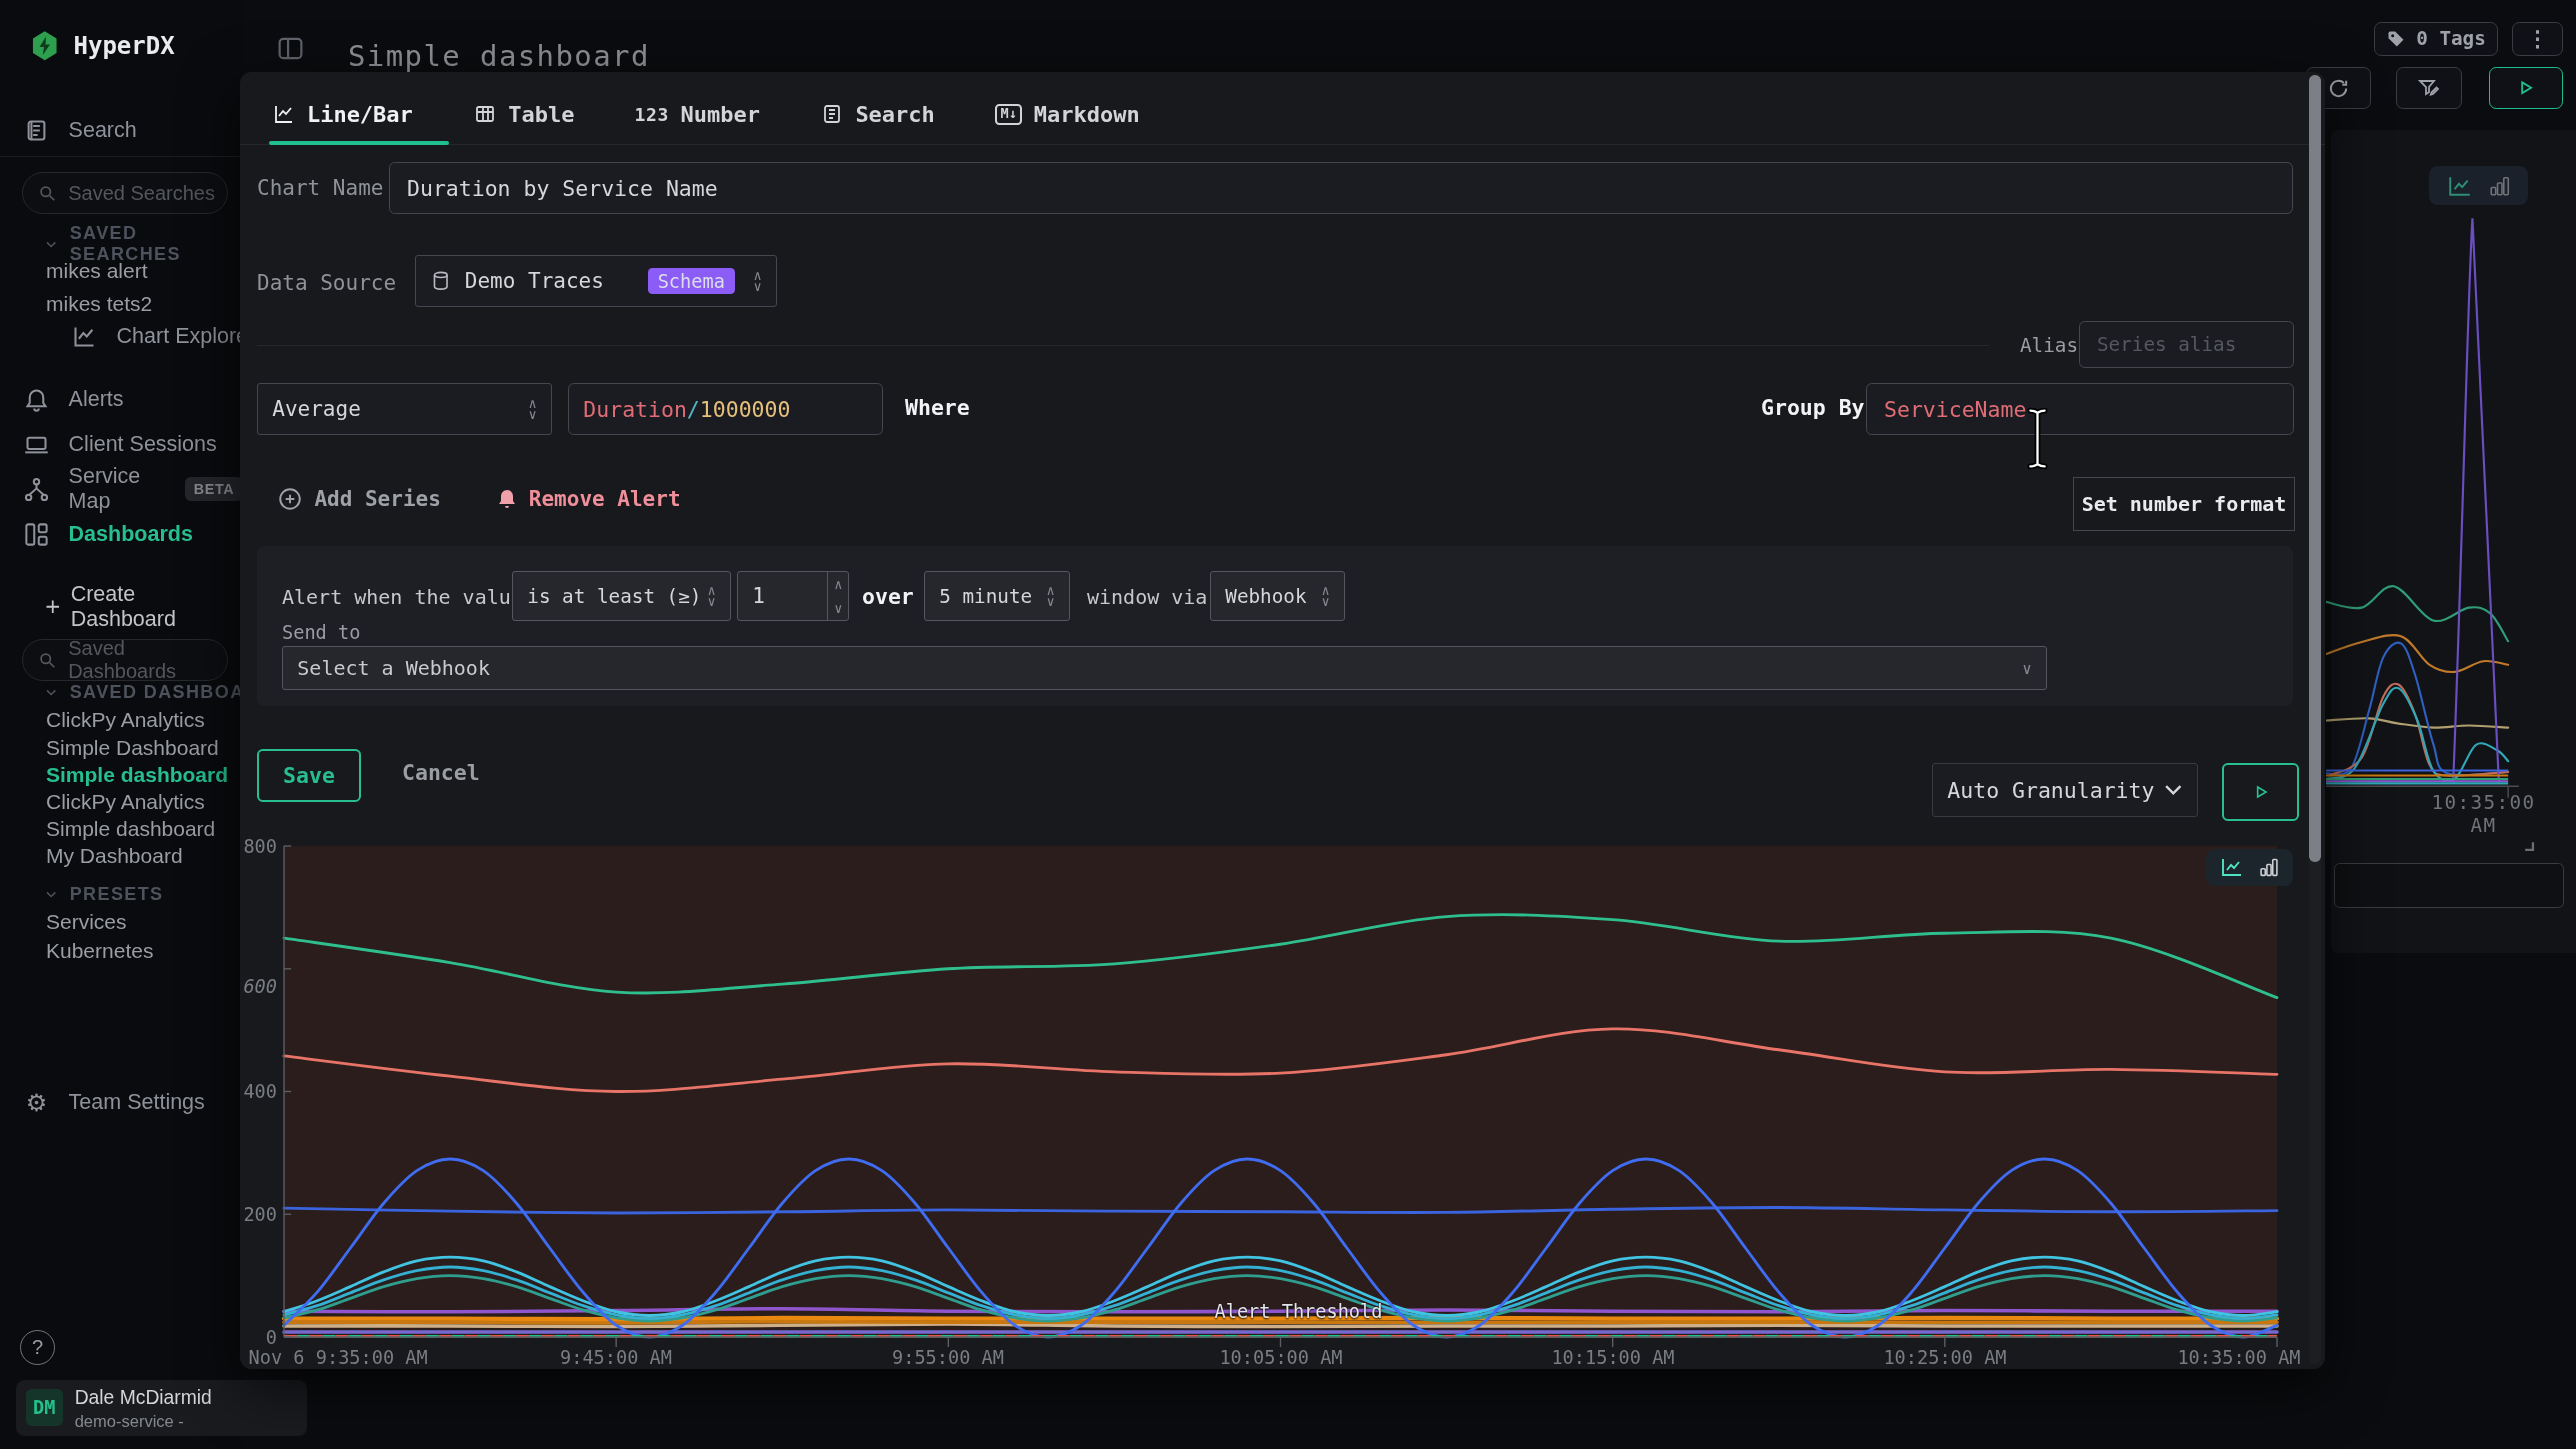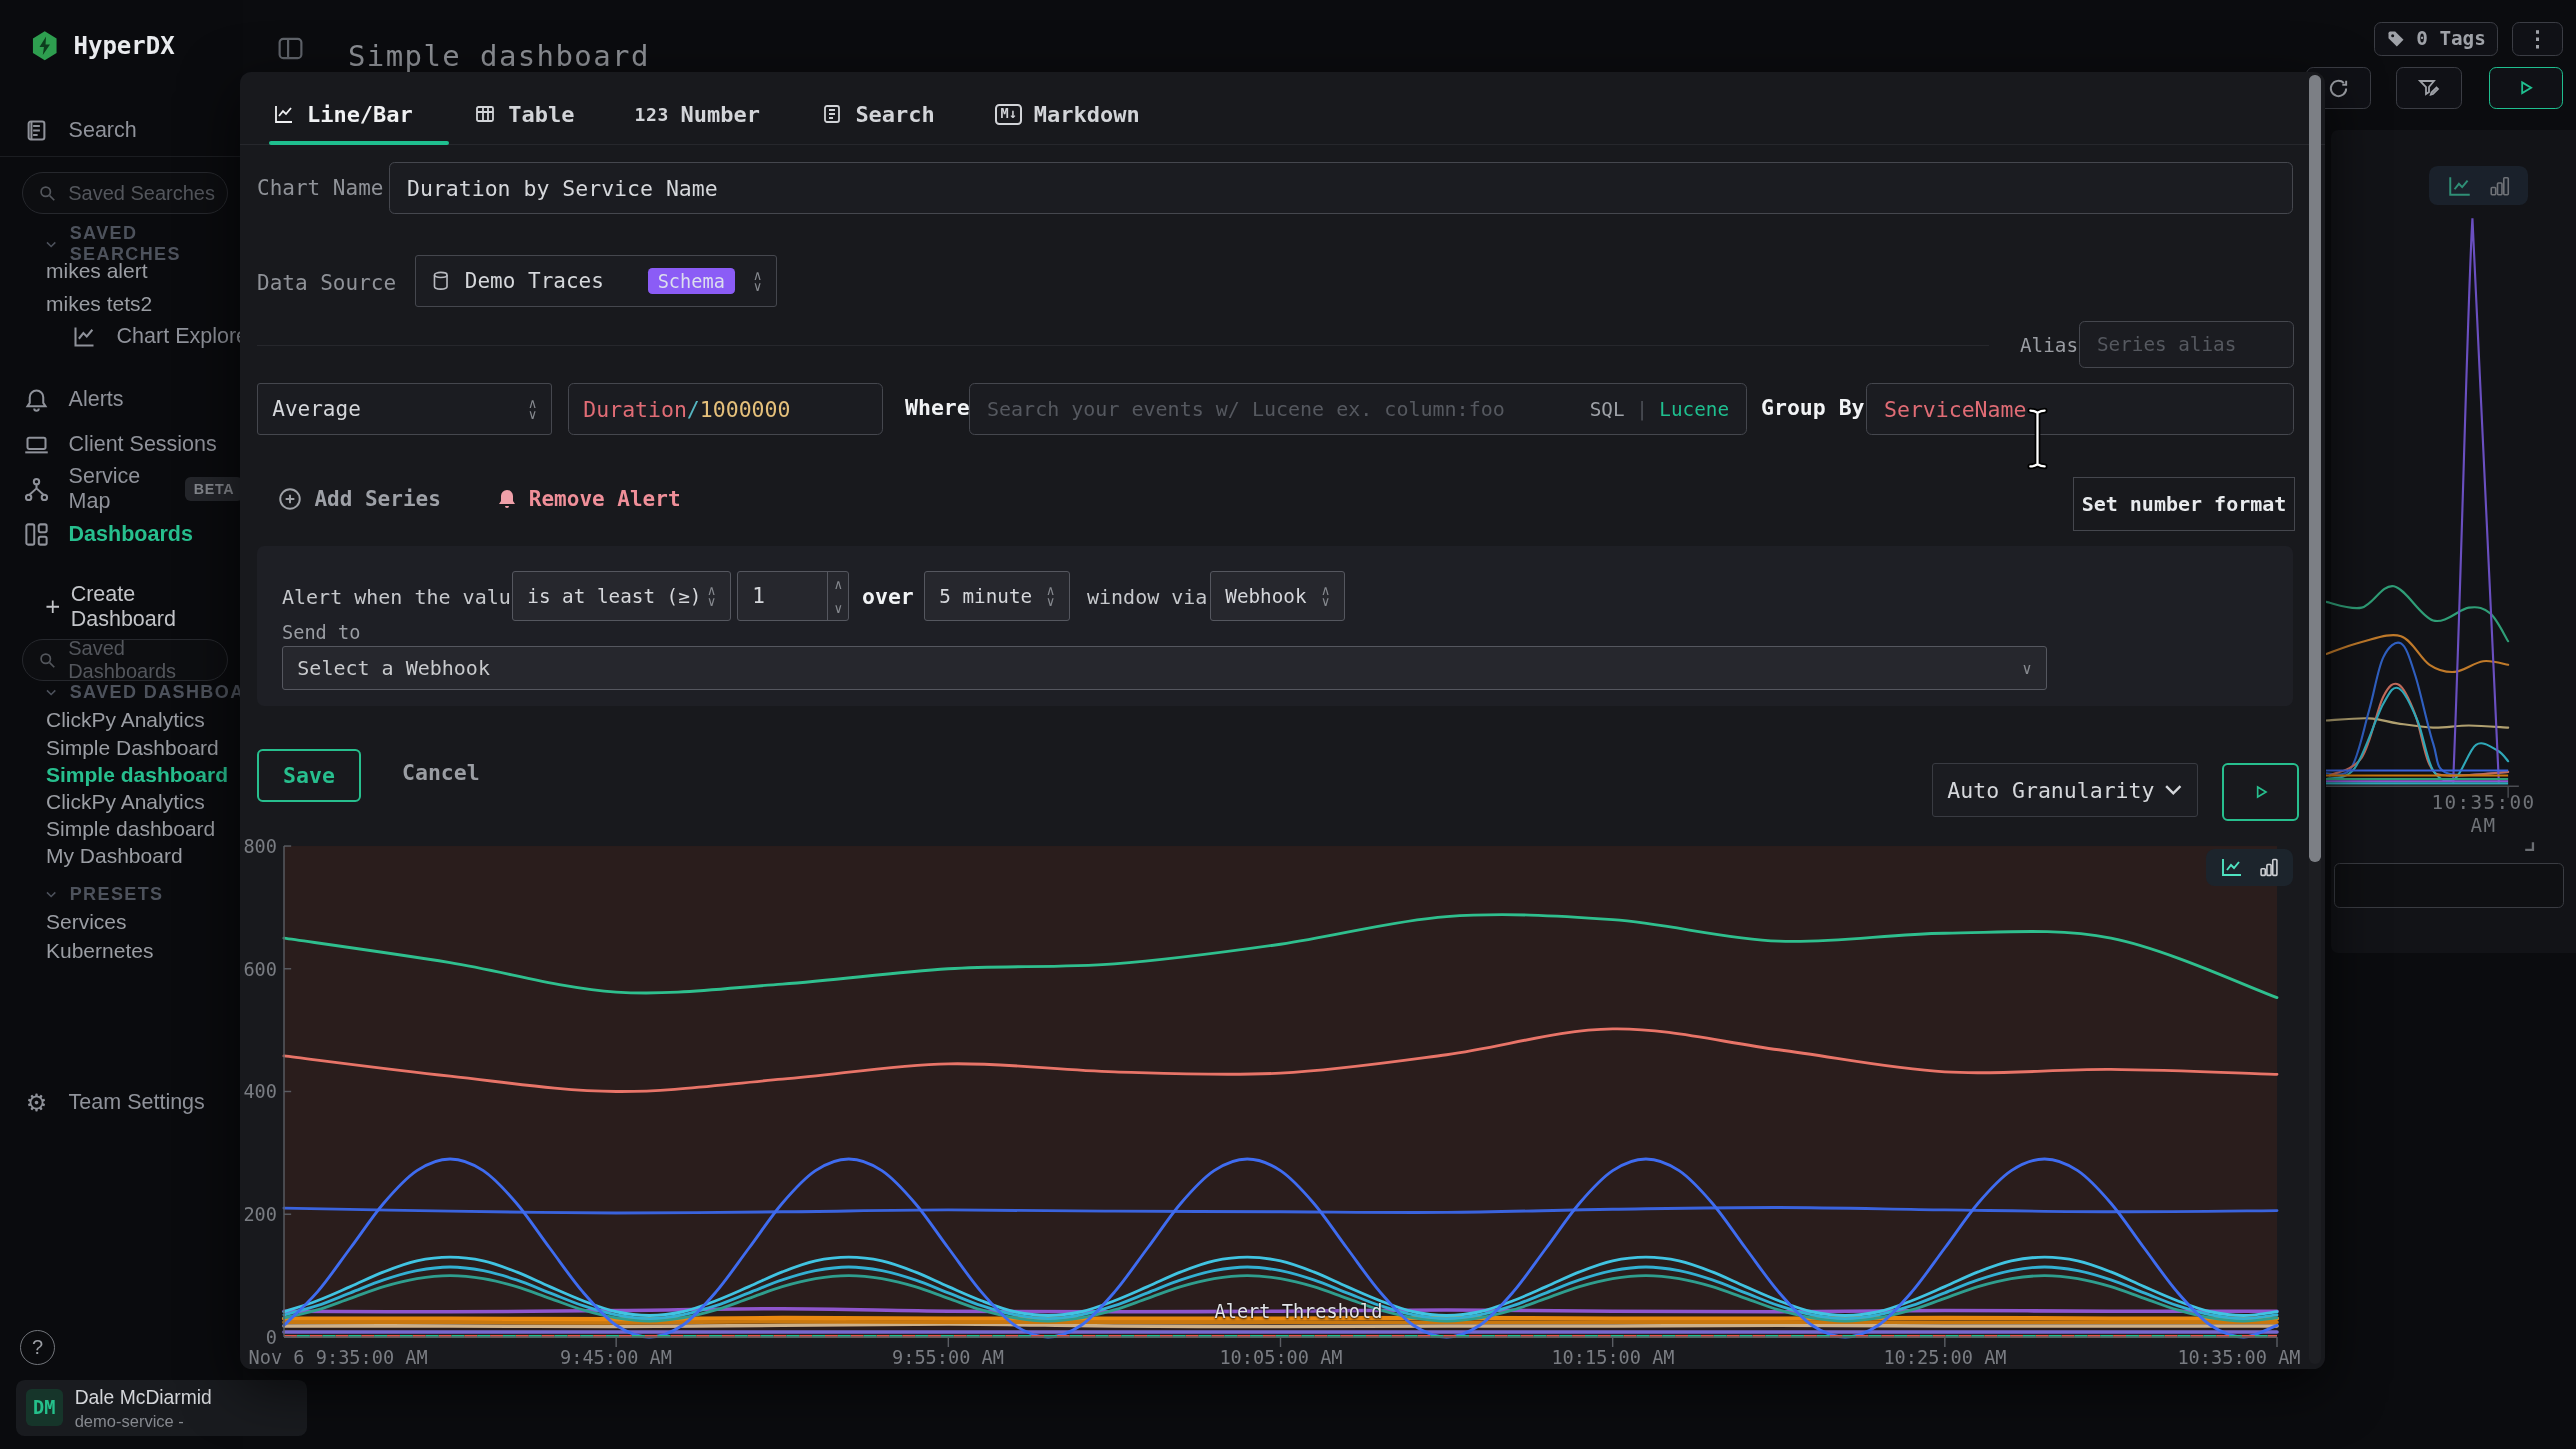--- a/index.html
+++ b/index.html
@@ -386,28 +386,20 @@
         <i>∧</i>
         <i>∨</i>
       </span>
   </div>
   <div class="rel inp" style="left:328px;top:311px;width:315px;height:52px;padding:0 14.3px;">
     <span id="expr-field" style="color: rgb(224, 108, 117);">Duration</span>
       <span id="expr-op" style="color: rgb(86, 182, 194);">/</span>
       <span id="expr-num" style="color: rgb(229, 192, 123);">1000000</span>
   </div>
   <div class="rel blbl" style="left:665px;top:323px;">Where</div>
-  <div class="rel inp" style="left:729px;top:311px;width:778px;height:52px;font-size:20px;">
-    <span class="ph">Search your events w/ Lucene ex. column:foo</span>
-    <span style="margin-left:auto;font-size:19.3px;white-space:nowrap;">
-      <span style="color:#9fa2a8;">SQL</span>
-      <span style="color:#4d5057;"> </span><span style="color:#4d5057;">|</span><span> </span>
-      <span style="color:#1fbf8f;">Lucene</span>
-    </span>
-  </div>
   <div class="rel blbl" style="left:1521px;top:323px;">Group By</div>
   <div class="rel inp" style="left:1626px;top:311px;width:428px;height:52px;">
     <span style="color:#e06c75;">ServiceName</span>
   </div>
 
   <div class="rel" style="left:1786px;top:335px;z-index:20;">
     <svg width="23" height="63" viewBox="0 0 32 88">
         <g fill="none">
           <path d="M6 5c5 0 10 3 10 3s5-3 10-3M16 8v72M6 83c5 0 10-3 10-3s5 3 10 3" stroke="#000" stroke-width="8" stroke-linecap="round"></path>
           <path d="M6 5c5 0 10 3 10 3s5-3 10-3M16 8v72M6 83c5 0 10-3 10-3s5 3 10 3" stroke="#fff" stroke-width="3.2" stroke-linecap="round"></path>
@@ -489,21 +481,21 @@
   <div class="rel green-btn" style="left:1982px;top:691px;width:73px;height:54px;">
     <span>
         <svg width="20" height="20" viewBox="0 0 24 24" fill="none" stroke="#27bf8e" stroke-width="2">
           <path d="M8 6l10 6-10 6z"></path>
         </svg>
       </span>
   </div>
 
   <div class="rel" style="left:0;top:758px;width:2085px;height:538px;">
     <div class="ytick" style="top:15.7px;">800</div>
-    <div class="ytick" style="top:139px;">600</div>
+    <div class="ytick" style="top:156px;font-style:italic;">600</div>
     <div class="ytick" style="top:261px;">400</div>
     <div class="ytick" style="top:384px;">200</div>
     <div class="ytick" style="top:507px;">0</div>
 
     <svg id="main-plot" class="abs" style="left:44px;top:15.7px;overflow:visible;" width="1993" height="491" viewBox="0 0 2785 686">
         <rect x="0" y="0" width="2785" height="686" fill="#2a1d1c"></rect>
         <path d="M0 670.6C38.7,670.6 154.7,670.5 232.1 670.6C309.5,670.7 386.8,671.5 464.2 671.4C541.6,671.3 618.9,670.3 696.3 669.7C773.6,669.1 850.9,667.9 928.3 668C1005.6,668.1 1083.0,670.0 1160.4 670.6C1237.8,671.2 1315.1,671.4 1392.5 671.4C1469.9,671.4 1547.2,670.7 1624.6 670.6C1702.0,670.5 1779.3,670.8 1856.7 670.6C1934.1,670.5 2011.5,669.7 2088.8 669.7C2166.2,669.7 2243.5,670.5 2320.8 670.6C2398.2,670.8 2475.5,670.6 2552.9 670.6C2630.3,670.6 2746.3,670.6 2785 670.6" fill="none" stroke="#cdb089" stroke-width="5" stroke-linejoin="round" stroke-linecap="round"></path>
         <path d="M0 665.4C38.7,665.4 154.7,665.3 232.1 665.4C309.5,665.5 386.8,666.4 464.2 666.3C541.6,666.2 618.9,664.8 696.3 664.6C773.6,664.5 850.9,665.3 928.3 665.4C1005.6,665.5 1083.0,665.4 1160.4 665.4C1237.8,665.4 1315.1,665.4 1392.5 665.4C1469.9,665.4 1547.2,665.4 1624.6 665.4C1702.0,665.4 1779.3,665.4 1856.7 665.4C1934.1,665.4 2011.5,665.4 2088.8 665.4C2166.2,665.4 2243.5,665.4 2320.8 665.4C2398.2,665.4 2475.5,665.4 2552.9 665.4C2630.3,665.4 2746.3,665.4 2785 665.4" fill="none" stroke="#c9780f" stroke-width="5" stroke-linejoin="round" stroke-linecap="round"></path>
         <path d="M0 660.3C38.7,660.3 154.7,660.2 232.1 660.3C309.5,660.4 386.8,661.3 464.2 661.1C541.6,661.0 618.9,659.5 696.3 659.4C773.6,659.3 850.9,660.1 928.3 660.3C1005.6,660.4 1083.0,660.3 1160.4 660.3C1237.8,660.3 1315.1,660.4 1392.5 660.3C1469.9,660.1 1547.2,659.4 1624.6 659.4C1702.0,659.4 1779.3,660.1 1856.7 660.3C1934.1,660.4 2011.5,660.4 2088.8 660.3C2166.2,660.1 2243.5,659.4 2320.8 659.4C2398.2,659.4 2475.5,660.1 2552.9 660.3C2630.3,660.4 2746.3,660.3 2785 660.3" fill="none" stroke="#e8880f" stroke-width="6" stroke-linejoin="round" stroke-linecap="round"></path>
         <path d="M0 679.1C38.7,679.1 154.7,679.1 232.1 679.1C309.5,679.1 386.8,679.1 464.2 679.1C541.6,679.1 618.9,679.1 696.3 679.1C773.6,679.1 850.9,679.1 928.3 679.1C1005.6,679.1 1083.0,679.1 1160.4 679.1C1237.8,679.1 1315.1,679.1 1392.5 679.1C1469.9,679.1 1547.2,679.1 1624.6 679.1C1702.0,679.1 1779.3,679.1 1856.7 679.1C1934.1,679.1 2011.5,679.1 2088.8 679.1C2166.2,679.1 2243.5,679.1 2320.8 679.1C2398.2,679.1 2475.5,679.1 2552.9 679.1C2630.3,679.1 2746.3,679.1 2785 679.1" fill="none" stroke="#7668cf" stroke-width="5" stroke-linejoin="round" stroke-linecap="round"></path>

